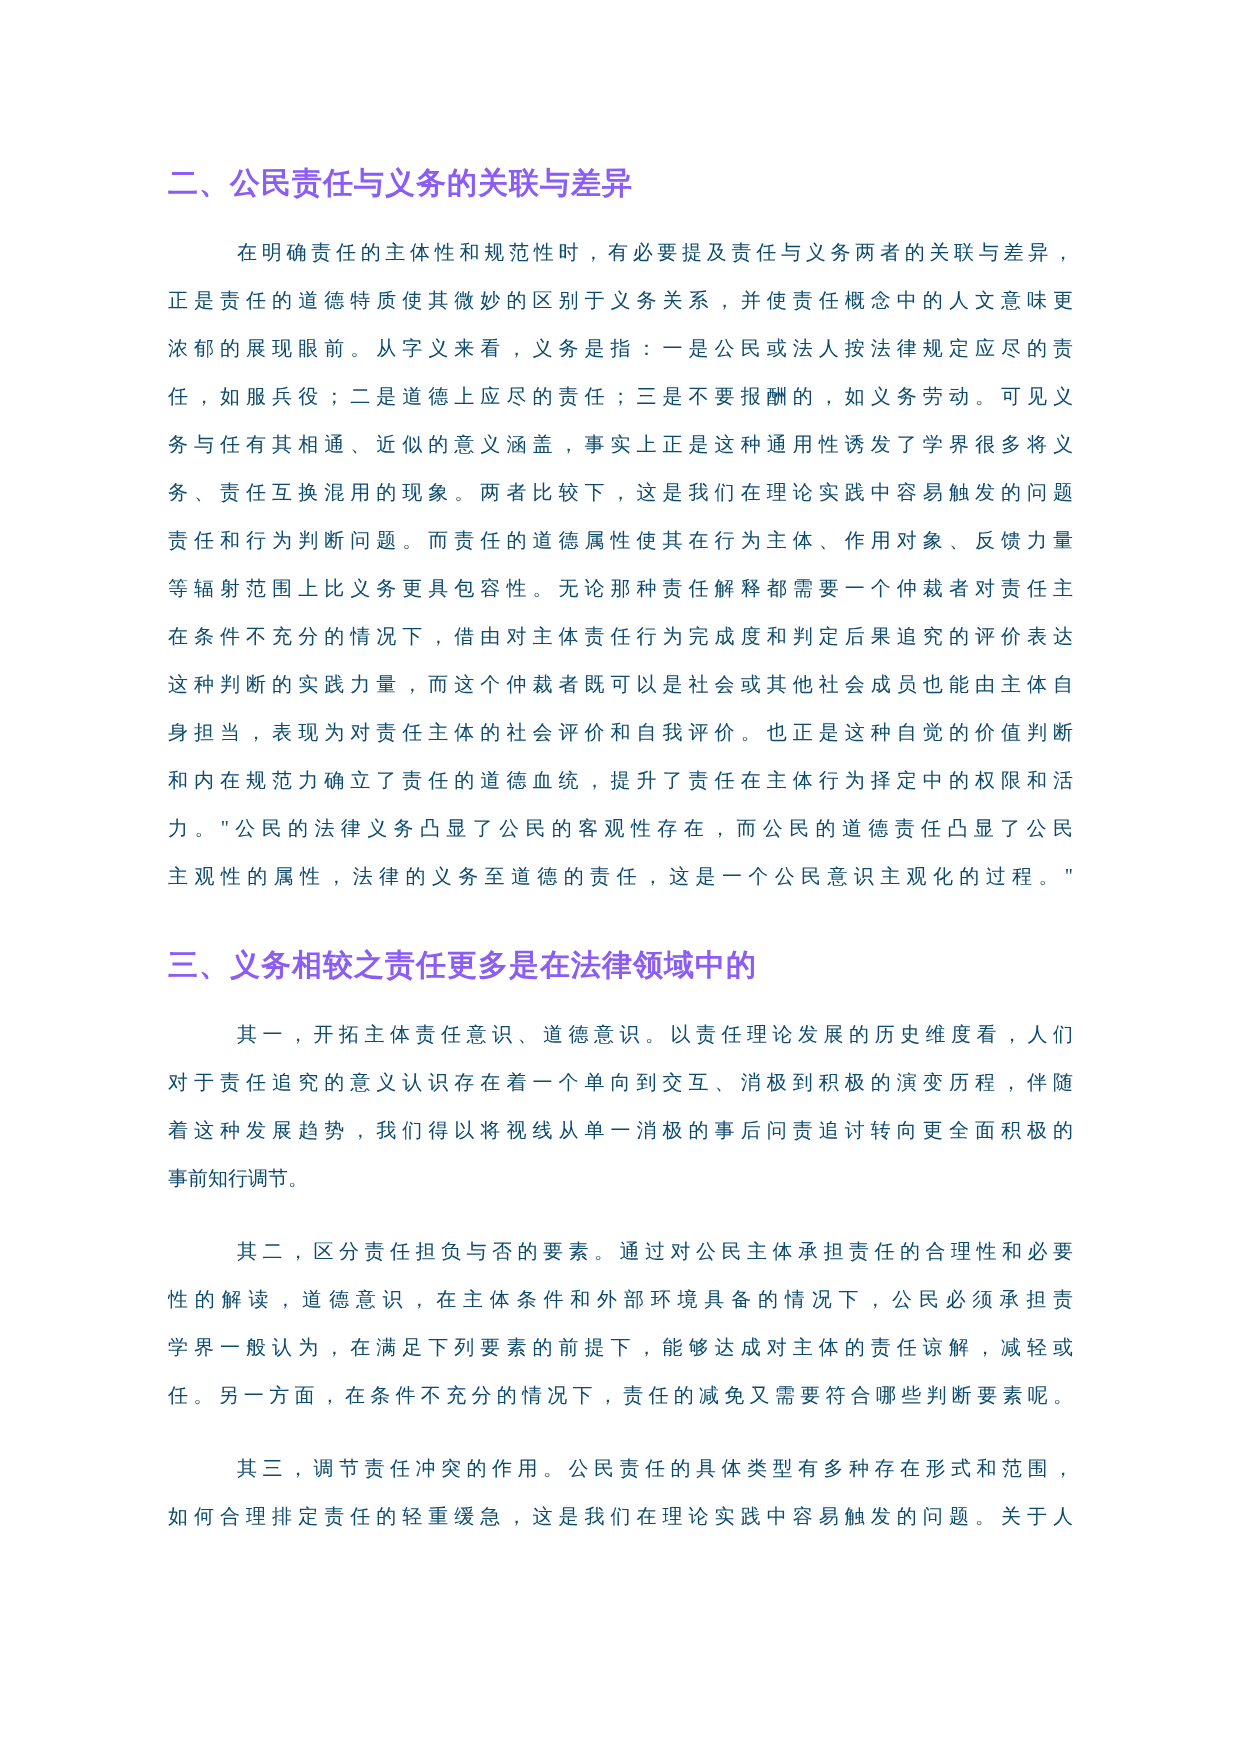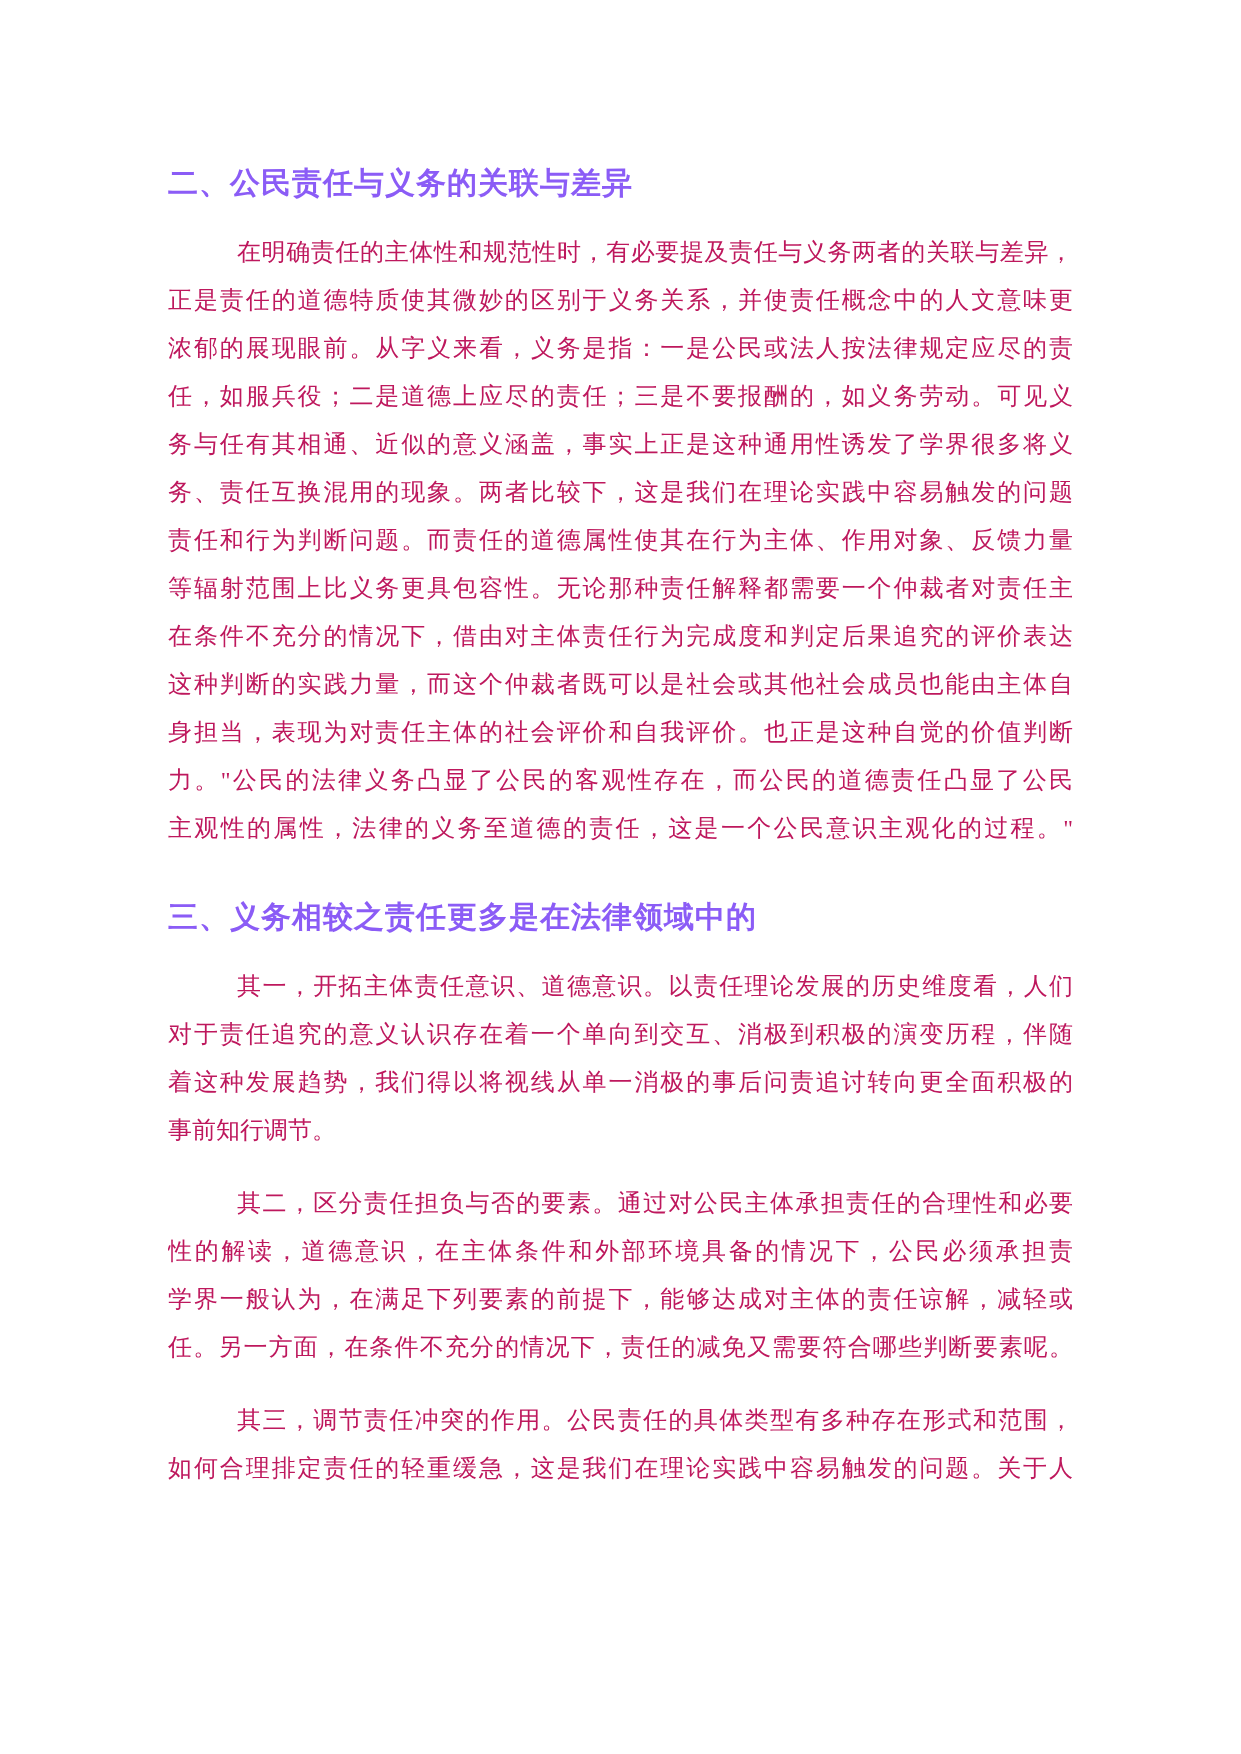--- a/index.html
+++ b/index.html
@@ -36,24 +36,24 @@
     margin-top: 44px;
   }
   .para {
     margin: 25px 0 0 0;
   }
   .para.after-heading {
     margin-top: 24px;
   }
   .line {
     font-family: "Liberation Serif", "DejaVu Serif", serif;
-    font-size: 24px;
+    font-size: 20px;
     line-height: 48px;
     height: 48px;
-    color: #be185d;
+    color: #0c4a6e;
     text-align: justify;
     text-align-last: justify;
     overflow: hidden;
   }
   .line.first {
     text-indent: 69px;
   }
   .line.short {
     text-align-last: left;
   }
@@ -69,20 +69,21 @@
         <div class="line">正是责任的道德特质使其微妙的区别于义务关系，并使责任概念中的人文意味更</div>
         <div class="line">浓郁的展现眼前。从字义来看，义务是指：一是公民或法人按法律规定应尽的责</div>
         <div class="line">任，如服兵役；二是道德上应尽的责任；三是不要报酬的，如义务劳动。可见义</div>
         <div class="line">务与任有其相通、近似的意义涵盖，事实上正是这种通用性诱发了学界很多将义</div>
         <div class="line">务、责任互换混用的现象。两者比较下，这是我们在理论实践中容易触发的问题</div>
         <div class="line">责任和行为判断问题。而责任的道德属性使其在行为主体、作用对象、反馈力量</div>
         <div class="line">等辐射范围上比义务更具包容性。无论那种责任解释都需要一个仲裁者对责任主</div>
         <div class="line">在条件不充分的情况下，借由对主体责任行为完成度和判定后果追究的评价表达</div>
         <div class="line">这种判断的实践力量，而这个仲裁者既可以是社会或其他社会成员也能由主体自</div>
         <div class="line">身担当，表现为对责任主体的社会评价和自我评价。也正是这种自觉的价值判断</div>
+        <div class="line">和内在规范力确立了责任的道德血统，提升了责任在主体行为择定中的权限和活</div>
         <div class="line">力。"公民的法律义务凸显了公民的客观性存在，而公民的道德责任凸显了公民</div>
         <div class="line">主观性的属性，法律的义务至道德的责任，这是一个公民意识主观化的过程。"</div>
       </div>
       <div class="sec-heading next-heading">三、义务相较之责任更多是在法律领域中的</div>
       <div class="para after-heading">
         <div class="line first">其一，开拓主体责任意识、道德意识。以责任理论发展的历史维度看，人们</div>
         <div class="line">对于责任追究的意义认识存在着一个单向到交互、消极到积极的演变历程，伴随</div>
         <div class="line">着这种发展趋势，我们得以将视线从单一消极的事后问责追讨转向更全面积极的</div>
         <div class="line short">事前知行调节。</div>
       </div>

